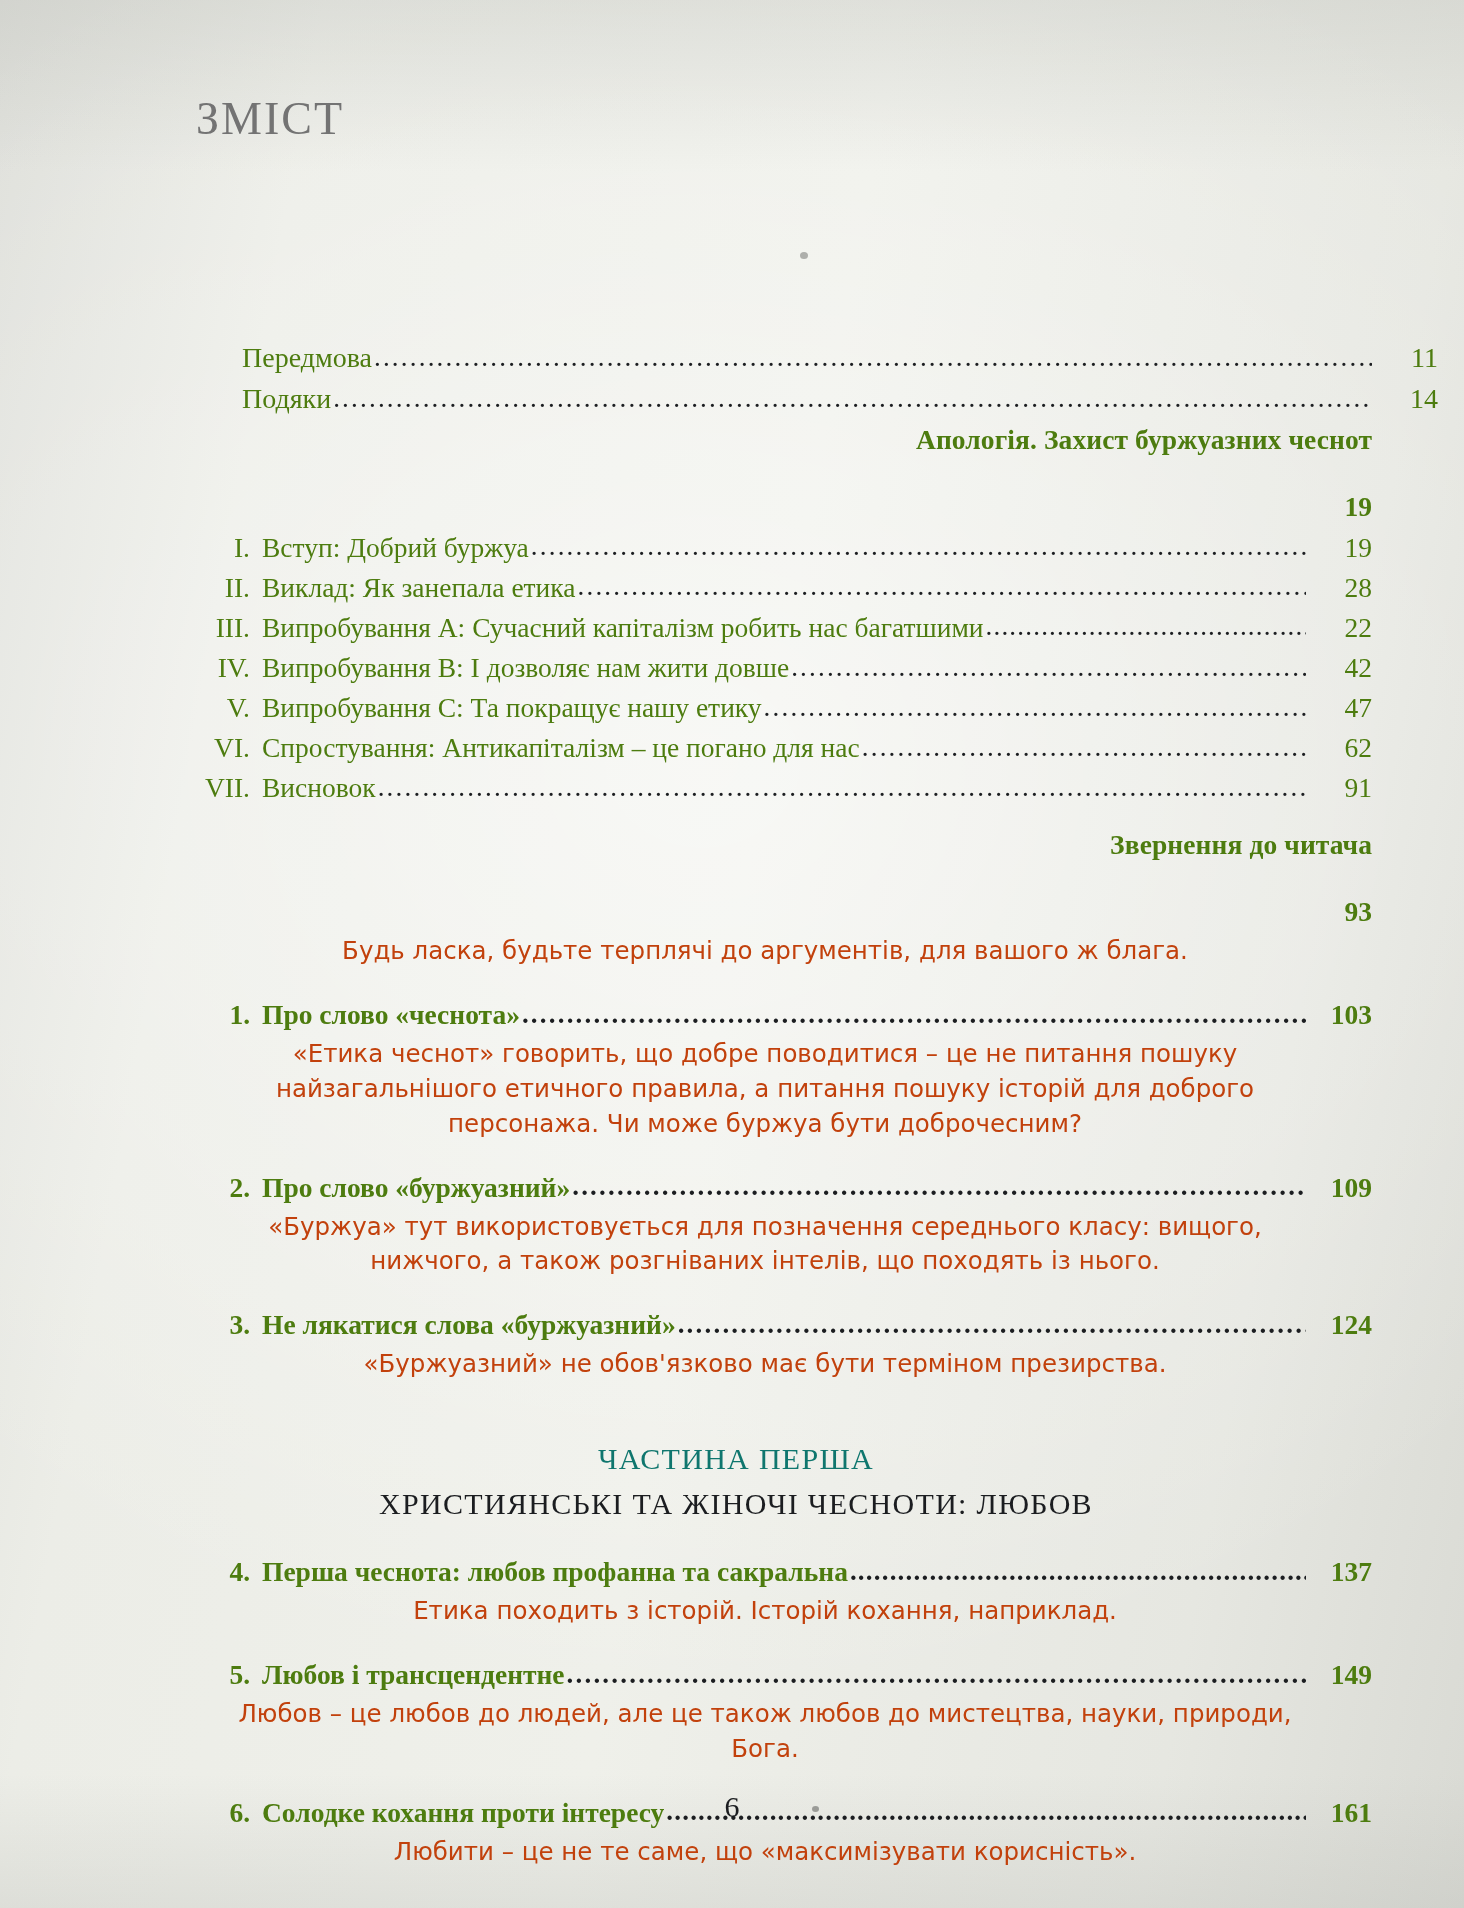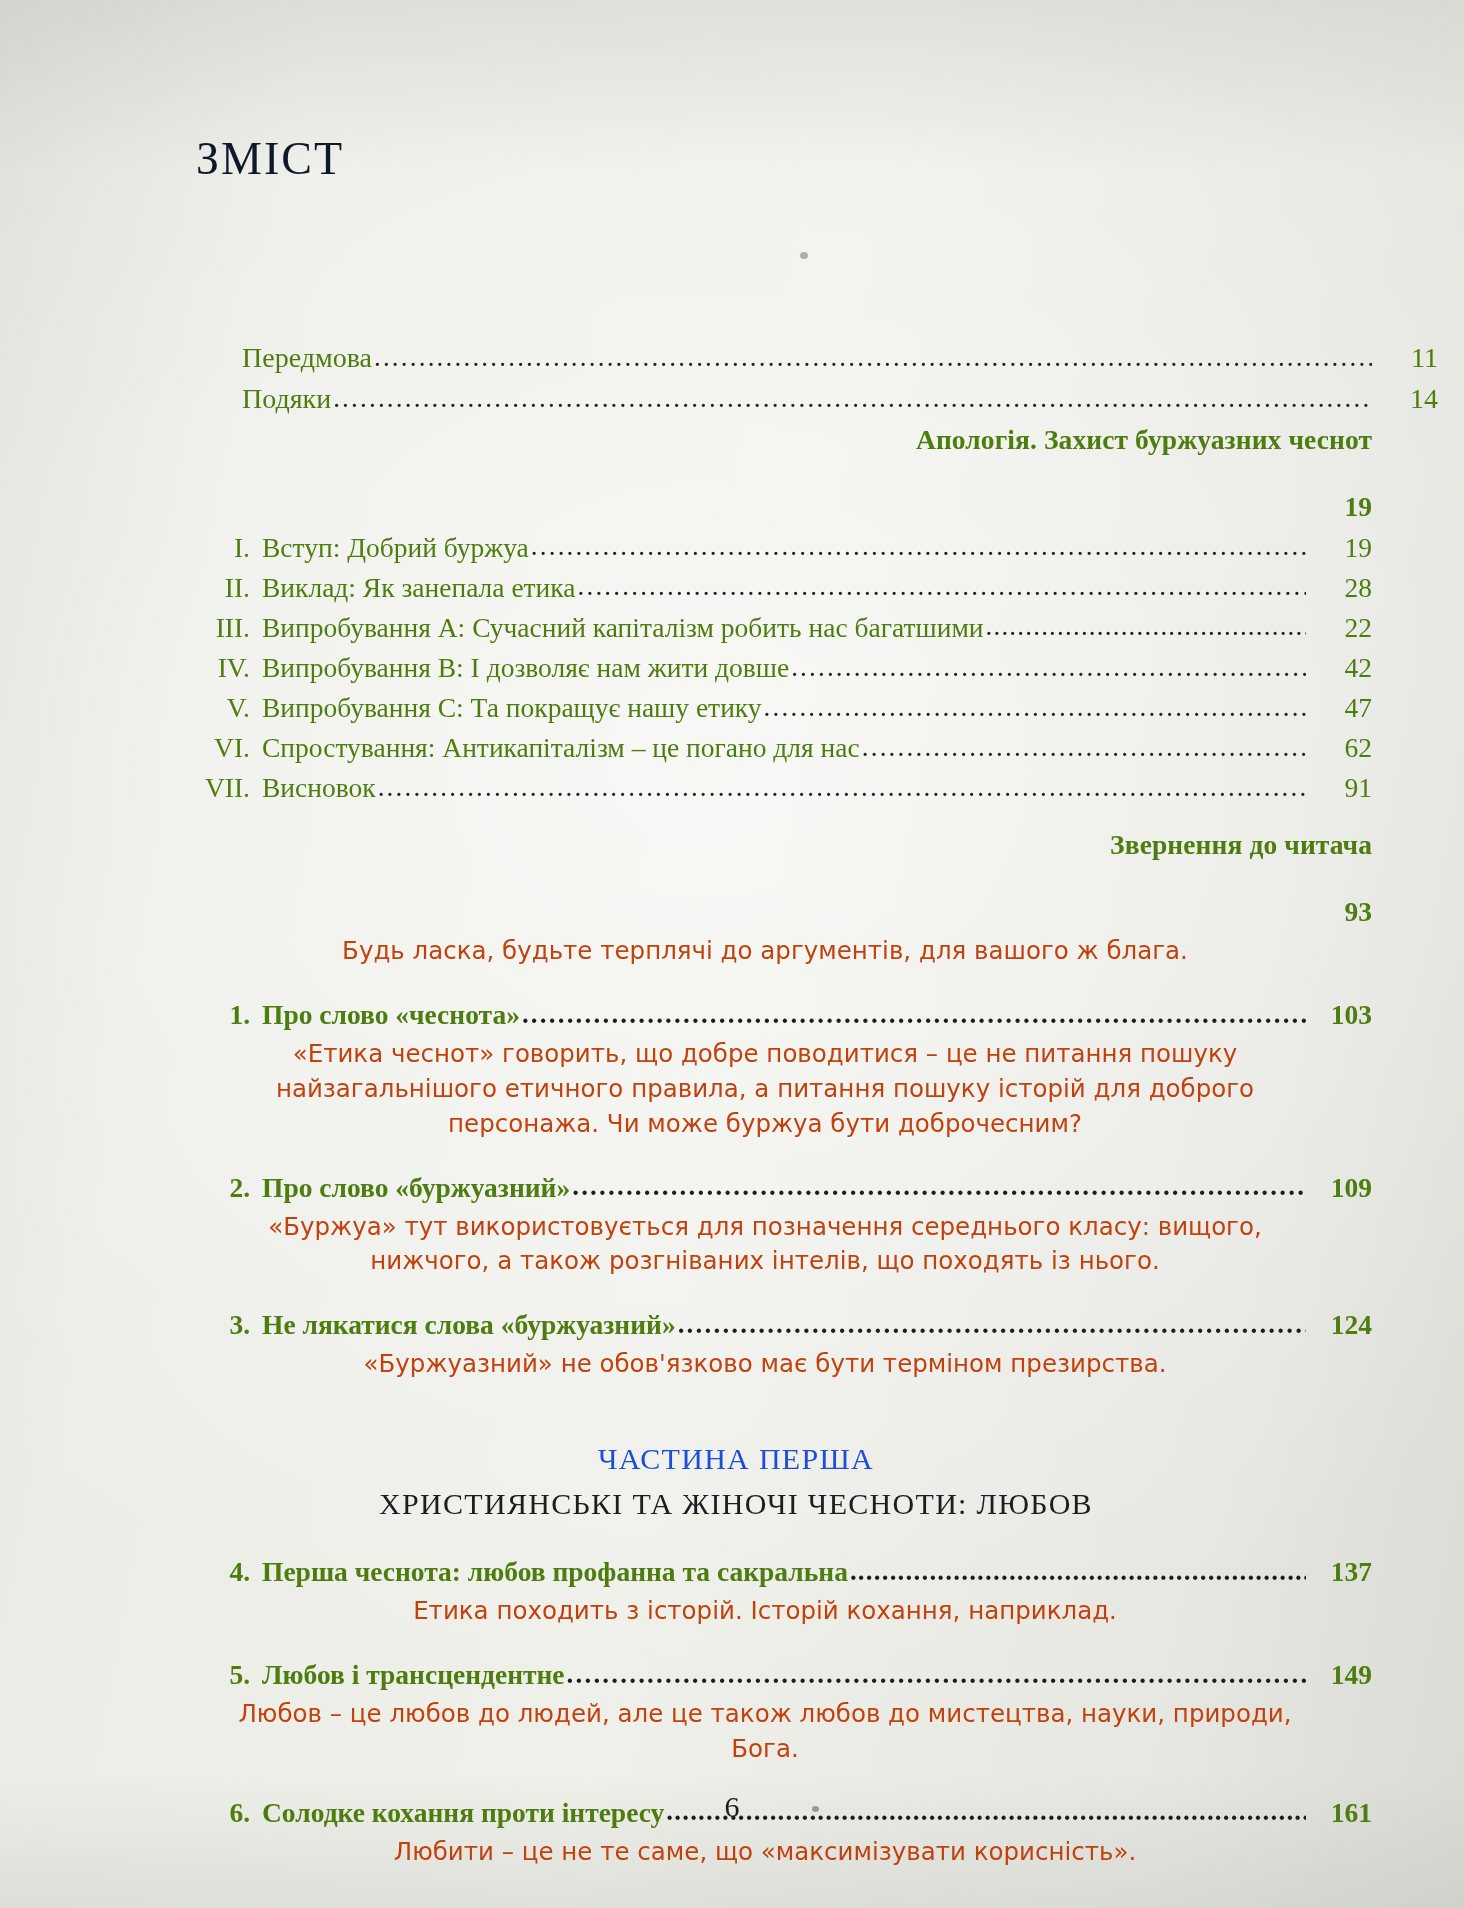--- a/index.html
+++ b/index.html
@@ -41,23 +41,22 @@
   }
 
   
   .toc-title {
     position: absolute;
     left: 196px;
     top: 92px;
     font-size: 46px;
     letter-spacing: 2px;
     font-weight: 400;
-    color: #0f172a;
+    color: #737373;
     font-family: "Liberation Serif", "DejaVu Serif", serif;
-    margin-top: 40px;
   }
 
   
   .toc {
     position: absolute;
     left: 138px;
     top: 338px;
     width: 1196px;
   }
 
@@ -146,21 +145,21 @@
   
   .part {
     text-align: center;
     margin-top: 54px;
     margin-bottom: 26px;
     letter-spacing: 1.3px;
   }
   .part .part-line1 {
     font-size: 30px;
     line-height: 1.5;
-    color: #1d4ed8;
+    color: #0f766e;
   }
   .part .part-line2 {
     font-size: 30px;
     line-height: 1.5;
     color: #1b1d20;
   }
 
   
   .folio {
     position: absolute;

